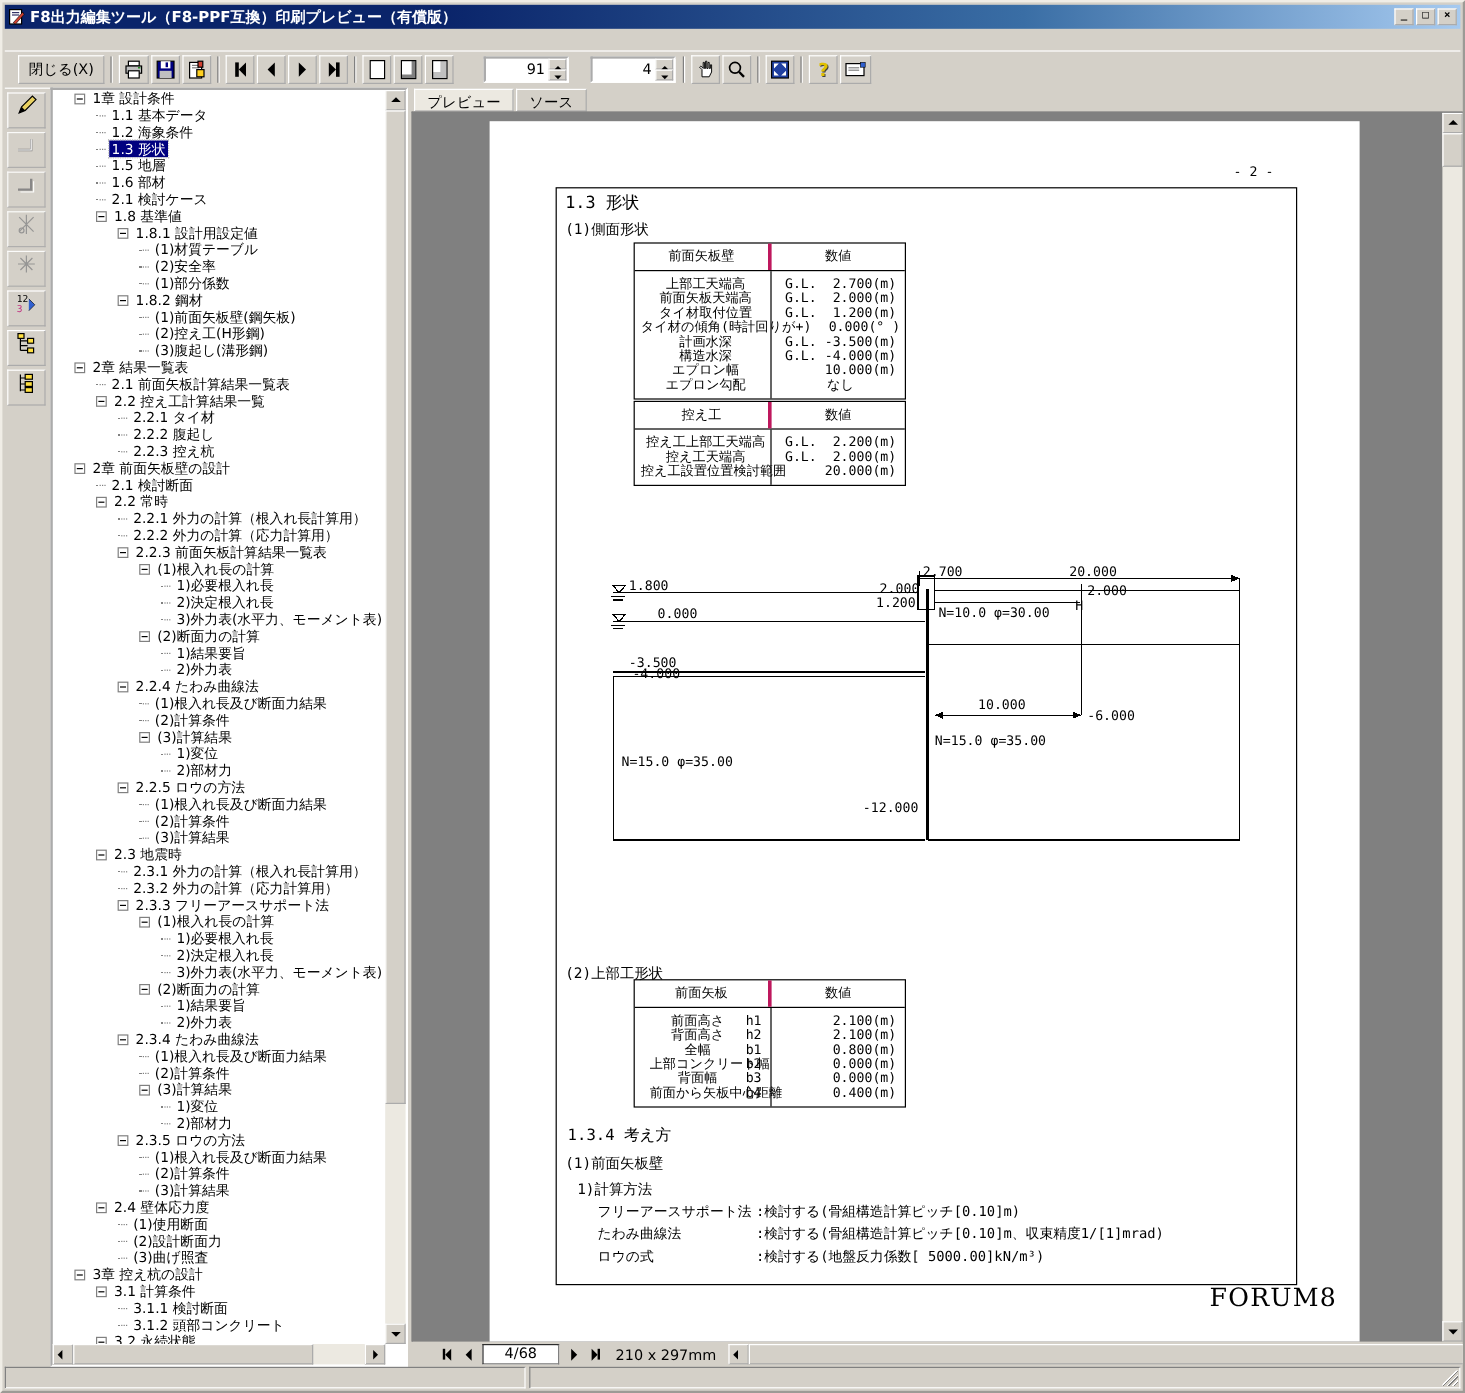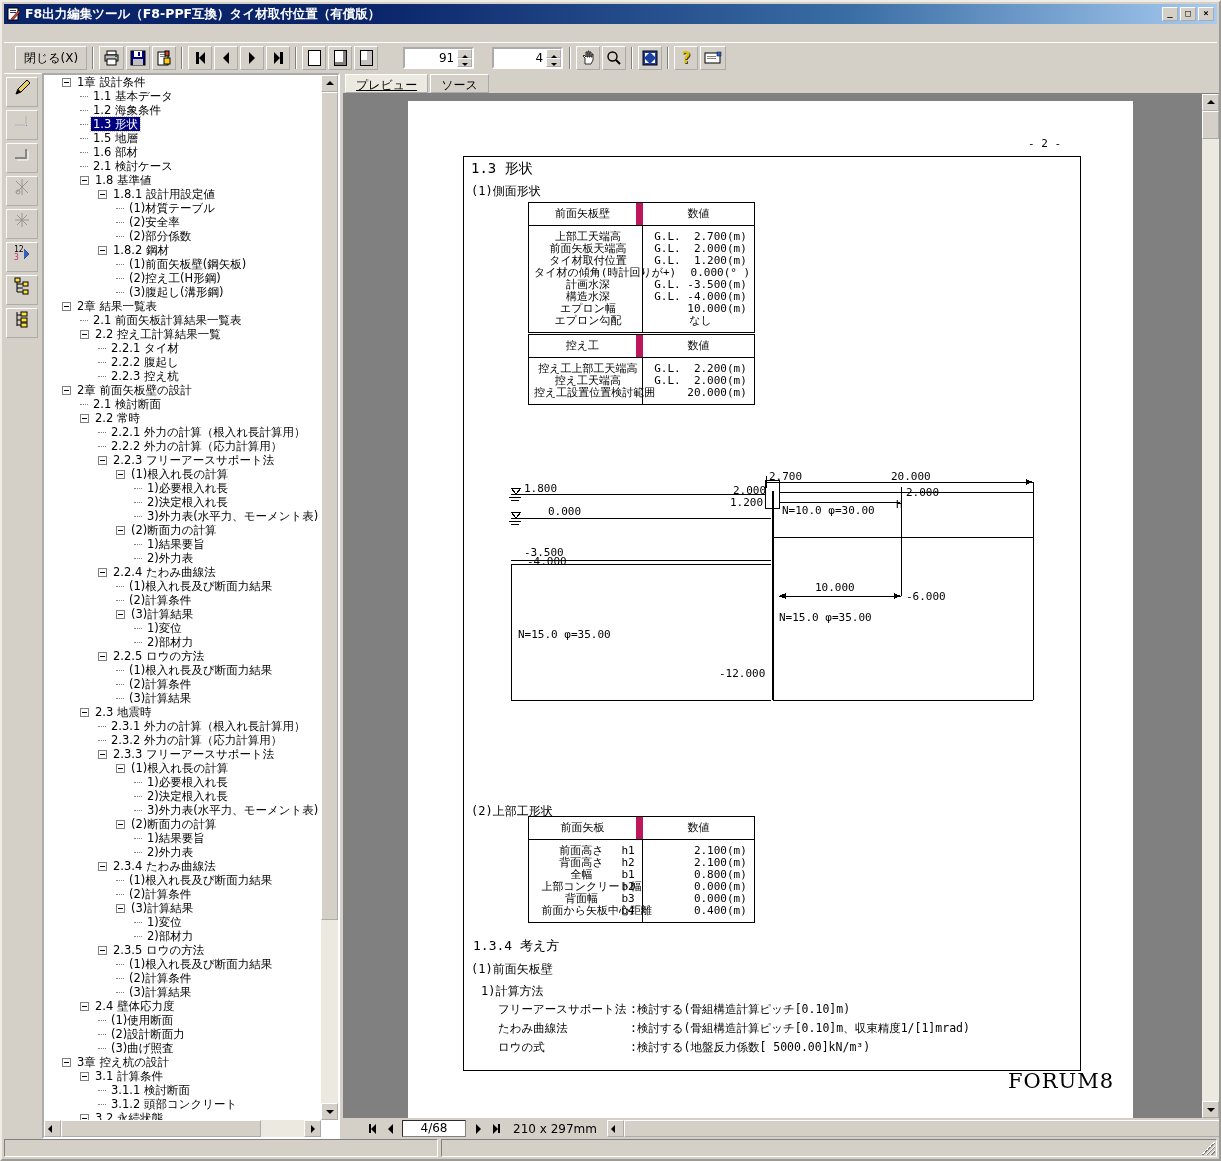--- a/index.html
+++ b/index.html
@@ -51,30 +51,30 @@
   .sbtn{position:absolute;background:#d4d0c8;border:1px outset #fff;}
   .sbtn::after{content:"";position:absolute;border:4px solid transparent;}
   .sbtn.up::after{left:4px;top:5px;border-bottom-color:#000;border-top-width:0;}
   .sbtn.dn::after{left:4px;top:6px;border-top-color:#000;border-bottom-width:0;}
   .sbtn.lf::after{left:3px;top:4px;border-right-color:#000;border-left-width:0;}
   .sbtn.rt::after{left:6px;top:4px;border-left-color:#000;border-right-width:0;}
   .sthumb{position:absolute;background:#d4d0c8;border:1px outset #fff;}
   
   .tabs{position:absolute;left:343px;top:72px;display:flex;}
   .tab{height:19px;padding:2px 10px 0;border:1px outset #fff;background:#d4d0c8;font-size:12px;margin-right:2px;}
-  .tab.active{background:#ece9e1;text-decoration:underline;}
+  .tab.active{background:#ece9e1;}
   
   .preview{position:absolute;left:341px;top:91px;width:876px;height:1025px;border-top:1px solid #808080;border-left:1px solid #808080;background:#808080;overflow:hidden;}
   .page{position:absolute;left:64px;top:7px;width:725px;height:1018px;background:#fff;font-family:"DejaVu Sans Mono",monospace;}
   .page .abs{position:absolute;white-space:pre;}
   .frame{position:absolute;left:55px;top:55px;width:618px;height:915px;border:1px solid #000;}
   
   .dtable{position:absolute;width:227px;border:1px solid #000;font-size:11px;line-height:12px;}
   .dthead{display:flex;border-bottom:1px solid #000;height:23px;align-items:center;text-align:center;}
-  .dthead .c1{width:114px;border-right:7px solid #be185d;height:100%;display:flex;align-items:center;justify-content:center;}
+  .dthead .c1{width:114px;border-right:3px solid #be185d;height:100%;display:flex;align-items:center;justify-content:center;}
   .dthead .c2{flex:1;height:100%;display:flex;align-items:center;justify-content:center;}
   .dtbody{display:flex;text-align:center;}
   .dtbody .col1{width:114px;border-right:1px solid #000;padding:5px 0 5px 5px;}
   .dtbody .col2{flex:1;padding:5px 0 5px 4px;}
   .drow{height:12px;white-space:pre;overflow:visible;}
   .drow .nm{display:inline-block;width:80px;overflow:visible;white-space:pre;}
   
   .diag{position:absolute;left:95px;top:358px;width:545px;height:260px;}
   .diag svg{position:absolute;left:0;top:0;}
   .diag text{font-family:"DejaVu Sans Mono",monospace;font-size:11px;fill:#000;}
@@ -101,21 +101,21 @@
 
 <div class="win">
 
   <div class="titlebar">
     <svg class="appico" viewBox="0 0 14 14">
         <rect x="1" y="1" width="10" height="12" fill="#fff" stroke="#000"></rect>
         <path d="M4 12 L12 3 L13 5 L6 13 Z" fill="#d04030" stroke="#000" stroke-width=".5"></path>
         <rect x="3" y="3" width="6" height="1" fill="#336"></rect>
         <rect x="3" y="5" width="6" height="1" fill="#336"></rect>
       </svg>
-    <span class="ttl">F8出力編集ツール（F8-PPF互換）タイ材取付位置（有償版）</span>
+    <span class="ttl">F8出力編集ツール（F8-PPF互換）印刷プレビュー（有償版）</span>
     <div class="tbtn">_</div>
     <div class="tbtn">□</div>
     <div class="tbtn">×</div>
   </div>
 
 
   <div class="toolbar">
     <div class="tb" style="padding:0 8px;">
         <span>閉じる(X)</span>
       </div>
@@ -330,21 +330,21 @@
           <span class="tlabel">(1)材質テーブル</span>
         </div>
         <div class="trow">
           <span style="width: 60px; flex: 0 0 auto;"></span>
           <span class="tstub"></span>
           <span class="tlabel">(2)安全率</span>
         </div>
         <div class="trow">
           <span style="width: 60px; flex: 0 0 auto;"></span>
           <span class="tstub"></span>
-          <span class="tlabel">(2)部分係数</span>
+          <span class="tlabel">(1)部分係数</span>
         </div>
         <div class="trow">
           <span style="width: 42px; flex: 0 0 auto;"></span>
           <span class="tglyph"></span>
           <span class="tlabel">1.8.2 鋼材</span>
         </div>
         <div class="trow">
           <span style="width: 60px; flex: 0 0 auto;"></span>
           <span class="tstub"></span>
           <span class="tlabel">(1)前面矢板壁(鋼矢板)</span>
@@ -410,21 +410,21 @@
           <span class="tlabel">2.2.1 外力の計算（根入れ長計算用）</span>
         </div>
         <div class="trow">
           <span style="width: 42px; flex: 0 0 auto;"></span>
           <span class="tstub"></span>
           <span class="tlabel">2.2.2 外力の計算（応力計算用）</span>
         </div>
         <div class="trow">
           <span style="width: 42px; flex: 0 0 auto;"></span>
           <span class="tglyph"></span>
-          <span class="tlabel">2.2.3 フリーアースサポート法</span>
+          <span class="tlabel">2.2.3 前面矢板計算結果一覧表</span>
         </div>
         <div class="trow">
           <span style="width: 60px; flex: 0 0 auto;"></span>
           <span class="tglyph"></span>
           <span class="tlabel">(1)根入れ長の計算</span>
         </div>
         <div class="trow">
           <span style="width: 78px; flex: 0 0 auto;"></span>
           <span class="tstub"></span>
           <span class="tlabel">1)必要根入れ長</span>

